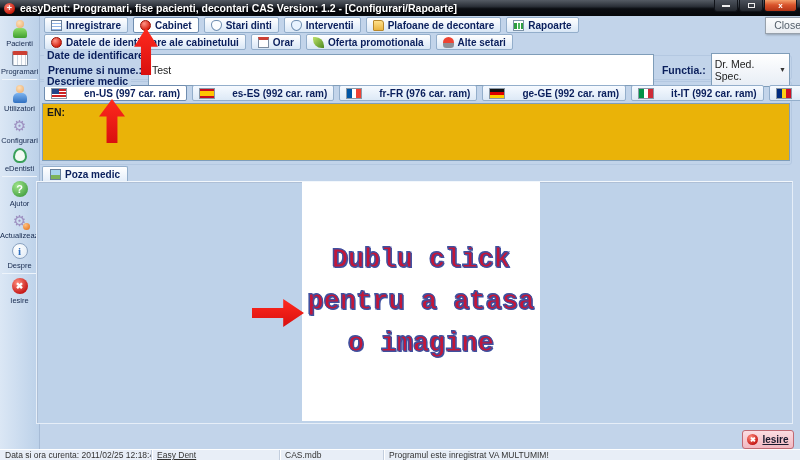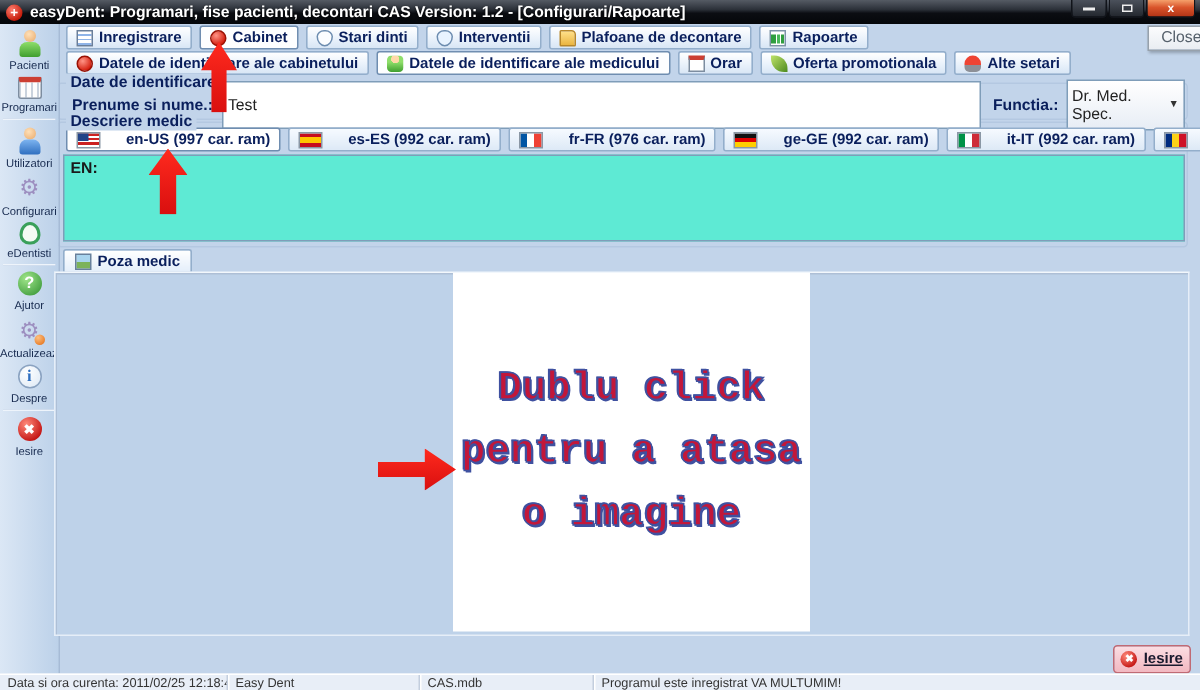--- a/index.html
+++ b/index.html
@@ -114,21 +114,21 @@
   .langtab.active { background:#ffffff; border-color:#6f8db0; }
   .flag { width:16px; height:11px; flex:none; border:1px solid #8a97a5; position:relative; }
   .flag-us { background:repeating-linear-gradient(180deg,#c22 0 1.5px,#fff 1.5px 3px); }
   .flag-us::before { content:""; position:absolute; left:0; top:0; width:7px; height:5px; background:#224488; }
   .flag-es { background:linear-gradient(180deg,#c60b1e 0 27%,#ffc400 27% 73%,#c60b1e 73%); }
   .flag-fr { background:linear-gradient(90deg,#0055a4 0 33%,#fff 33% 66%,#ef4135 66%); }
   .flag-de { background:linear-gradient(180deg,#111 0 33%,#dd0000 33% 66%,#ffce00 66%); }
   .flag-it { background:linear-gradient(90deg,#009246 0 33%,#fff 33% 66%,#ce2b37 66%); }
   .flag-ro { background:linear-gradient(90deg,#002b7f 0 33%,#fcd116 33% 66%,#ce1126 66%); }
 
-  .editor { position:absolute; left:42px; top:103px; right:10px; height:58px; background:#5eead4;
+  .editor { position:absolute; left:42px; top:103px; right:10px; height:58px; background:#eab308;
     border:1px solid #7f9db9; z-index:6; font-size:10.5px; font-weight:bold; color:#1a1a1a;
     padding:2px 4px; cursor:text; }
 
   
   .photo-tab { position:absolute; left:42px; top:166px; height:15px; display:flex; align-items:center;
     gap:4px; padding:0 7px; background:linear-gradient(180deg,#ffffff,#e4eefa);
     border:1px solid #93aecb; border-bottom:none; border-radius:2px 2px 0 0; font-size:10px;
     font-weight:bold; color:#0a1f5c; z-index:7; cursor:pointer; }
   .photo-panel { position:absolute; left:36px; top:181px; right:7px; height:243px;
     background:#bed2e9; border:1px solid #e6eef8; border-top-color:#f2f7fc;
@@ -155,21 +155,21 @@
   .exit-ico { width:11px; height:11px; border-radius:50%;
     background:radial-gradient(circle at 35% 30%,#ff8a7a,#c00e0e 80%); color:#fff; font-size:7px;
     line-height:11px; text-align:center; font-weight:bold; flex:none; }
   .exit-label { font-size:10px; font-weight:bold; color:#1a1a2e; text-decoration:underline; }
 
   .statusbar { position:absolute; left:0; top:449px; width:800px; height:11px; background:#e8eef7;
     border-top:1px solid #ffffff; display:flex; align-items:center; font-size:8.5px; color:#333;
     z-index:20; }
   .st-cell { height:100%; display:flex; align-items:center; padding-left:5px;
     border-right:1px solid #c3cede; box-shadow:1px 0 0 #fff; white-space:nowrap; overflow:hidden; }
-  .st-1 { width:152px; } .st-2 { width:128px; } .st-3 { width:116px; } .st-4 { flex:1; border-right:none; box-shadow:none; }
+  .st-1 { width:152px; } .st-2 { width:128px;text-decoration:underline; } .st-3 { width:104px; } .st-4 { flex:1; border-right:none; box-shadow:none; }
 </style>
 </head>
 <body>
 
 <div class="titlebar">
   <span class="app-ico">+</span>
   <span class="title-text">easyDent: Programari,  fise pacienti, decontari CAS   Version: 1.2 - [Configurari/Rapoarte]</span>
   <div class="winbtns">
     <div class="wb wb-min">
         <i></i>
@@ -251,24 +251,20 @@
       <span class="mi mi-chart"></span>
       <span>Rapoarte</span>
     </div>
 </div>
 
 <div class="tabrow row2">
   <div class="tab">
       <span class="mi mi-sphere"></span>
       <span>Datele de identificare ale cabinetului</span>
     </div>
-  <div class="tab active">
-      <span class="mi mi-person"></span>
-      <span>Datele de identificare ale medicului</span>
-    </div>
   <div class="tab">
       <span class="mi mi-cal"></span>
       <span>Orar</span>
     </div>
   <div class="tab">
       <span class="mi mi-leaf"></span>
       <span>Oferta promotionala</span>
     </div>
   <div class="tab">
       <span class="mi mi-pin"></span>

